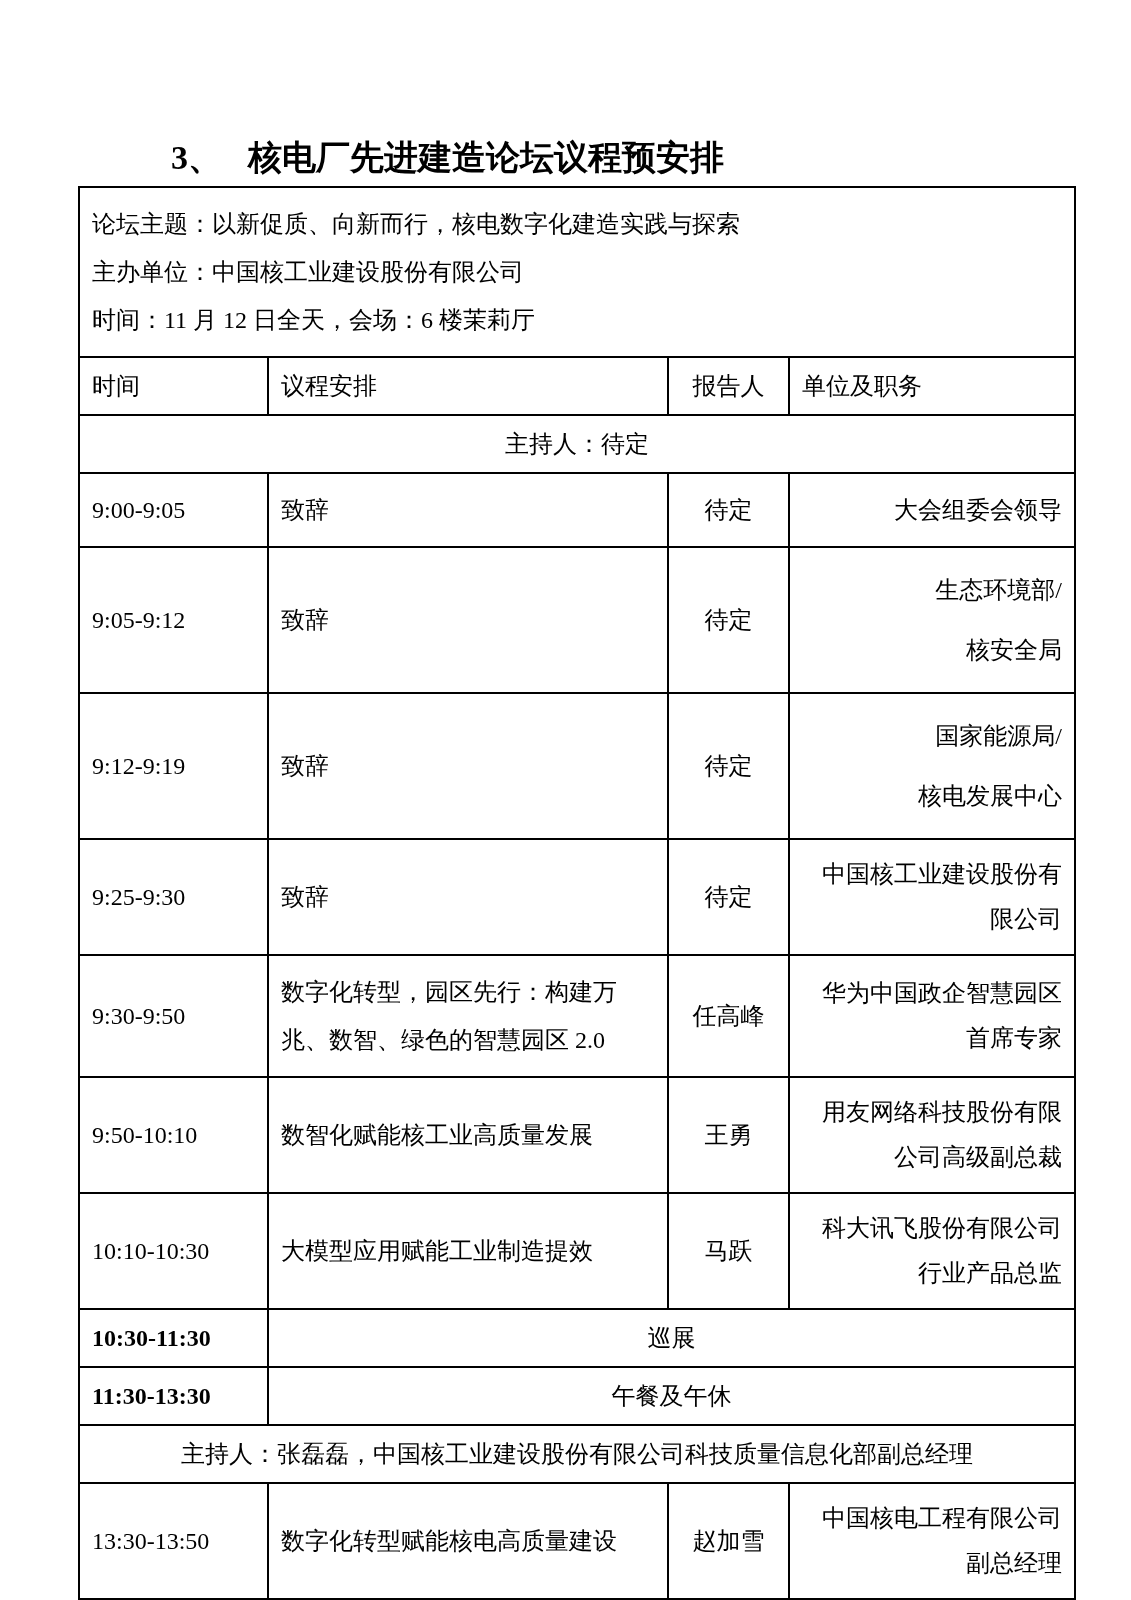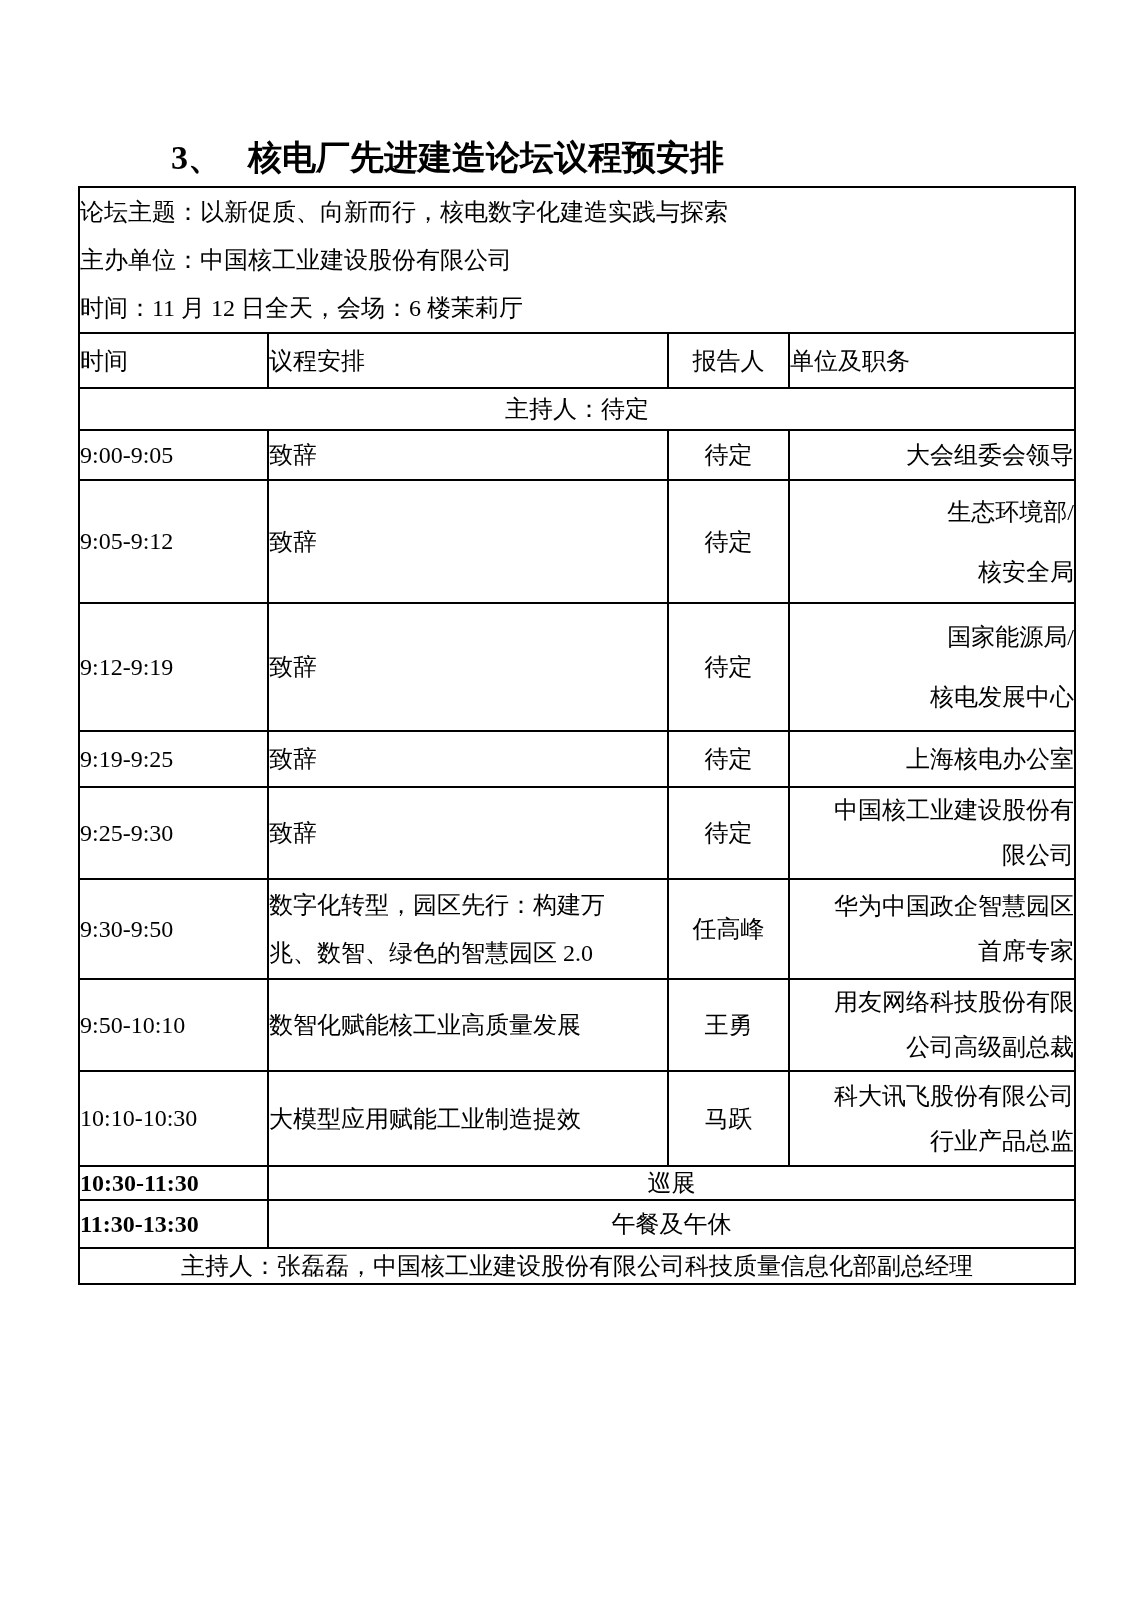--- a/index.html
+++ b/index.html
@@ -36,21 +36,21 @@
     top: 186px;
     width: 996px;
     border-collapse: collapse;
     table-layout: fixed;
   }
   table.agenda td, table.agenda th {
     border: 2px solid #000000;
     vertical-align: middle;
     font-size: 24px;
     font-weight: normal;
-    padding: 0;
+    padding: 12px;
     overflow: hidden;
     box-sizing: border-box;
   }
   
   td.info-cell {
     font-weight: bold;
     font-size: 27px;
     line-height: 48px;
     padding: 2px 10px 2px 12px;
     text-align: left;
@@ -151,26 +151,20 @@
     </tr>
 
     <tr style="height:128px">
       <td class="c-time">9:12-9:19</td>
       <td class="c-agenda">致辞</td>
       <td class="c-speaker">待定</td>
       <td class="c-org spread">国家能源局/
 核电发展中心</td>
     </tr>
 
-    <tr style="height:56px">
-      <td class="c-time">9:19-9:25</td>
-      <td class="c-agenda">致辞</td>
-      <td class="c-speaker">待定</td>
-      <td class="c-org">上海核电办公室</td>
-    </tr>
 
     <tr style="height:90px">
       <td class="c-time">9:25-9:30</td>
       <td class="c-agenda">致辞</td>
       <td class="c-speaker">待定</td>
       <td class="c-org">中国核工业建设股份有
 限公司</td>
     </tr>
 
     <tr style="height:100px">
@@ -205,16 +199,23 @@
 
     <tr style="height:48px">
       <td class="c-time bold">11:30-13:30</td>
       <td class="c-break" colspan="3">午餐及午休</td>
     </tr>
 
     <tr style="height:36px">
       <td class="host-cell" colspan="4">主持人：张磊磊，中国核工业建设股份有限公司科技质量信息化部副总经理</td>
     </tr>
 
+    <tr style="height:105px">
+      <td class="c-time">13:30-13:50</td>
+      <td class="c-agenda">数字化转型赋能核电高质量建设</td>
+      <td class="c-speaker">赵加雪</td>
+      <td class="c-org">中国核电工程有限公司
+副总经理</td>
+    </tr>
 
   </tbody>
     </table>
 </div>
 
 </body></html>

